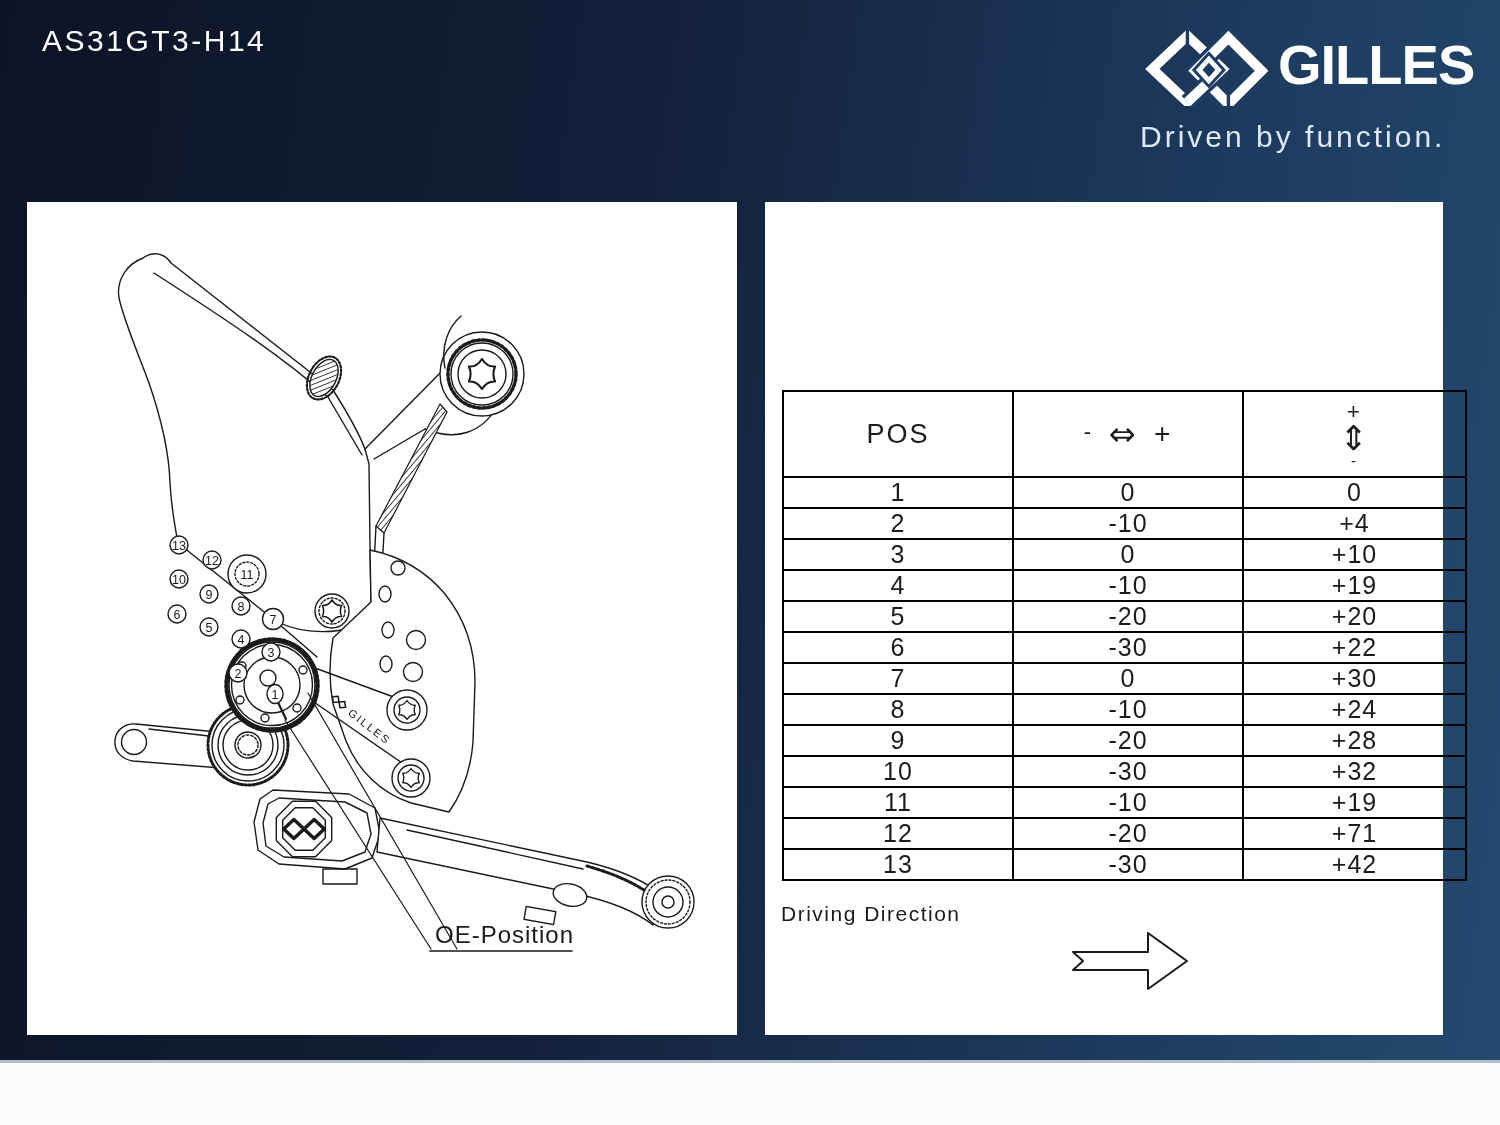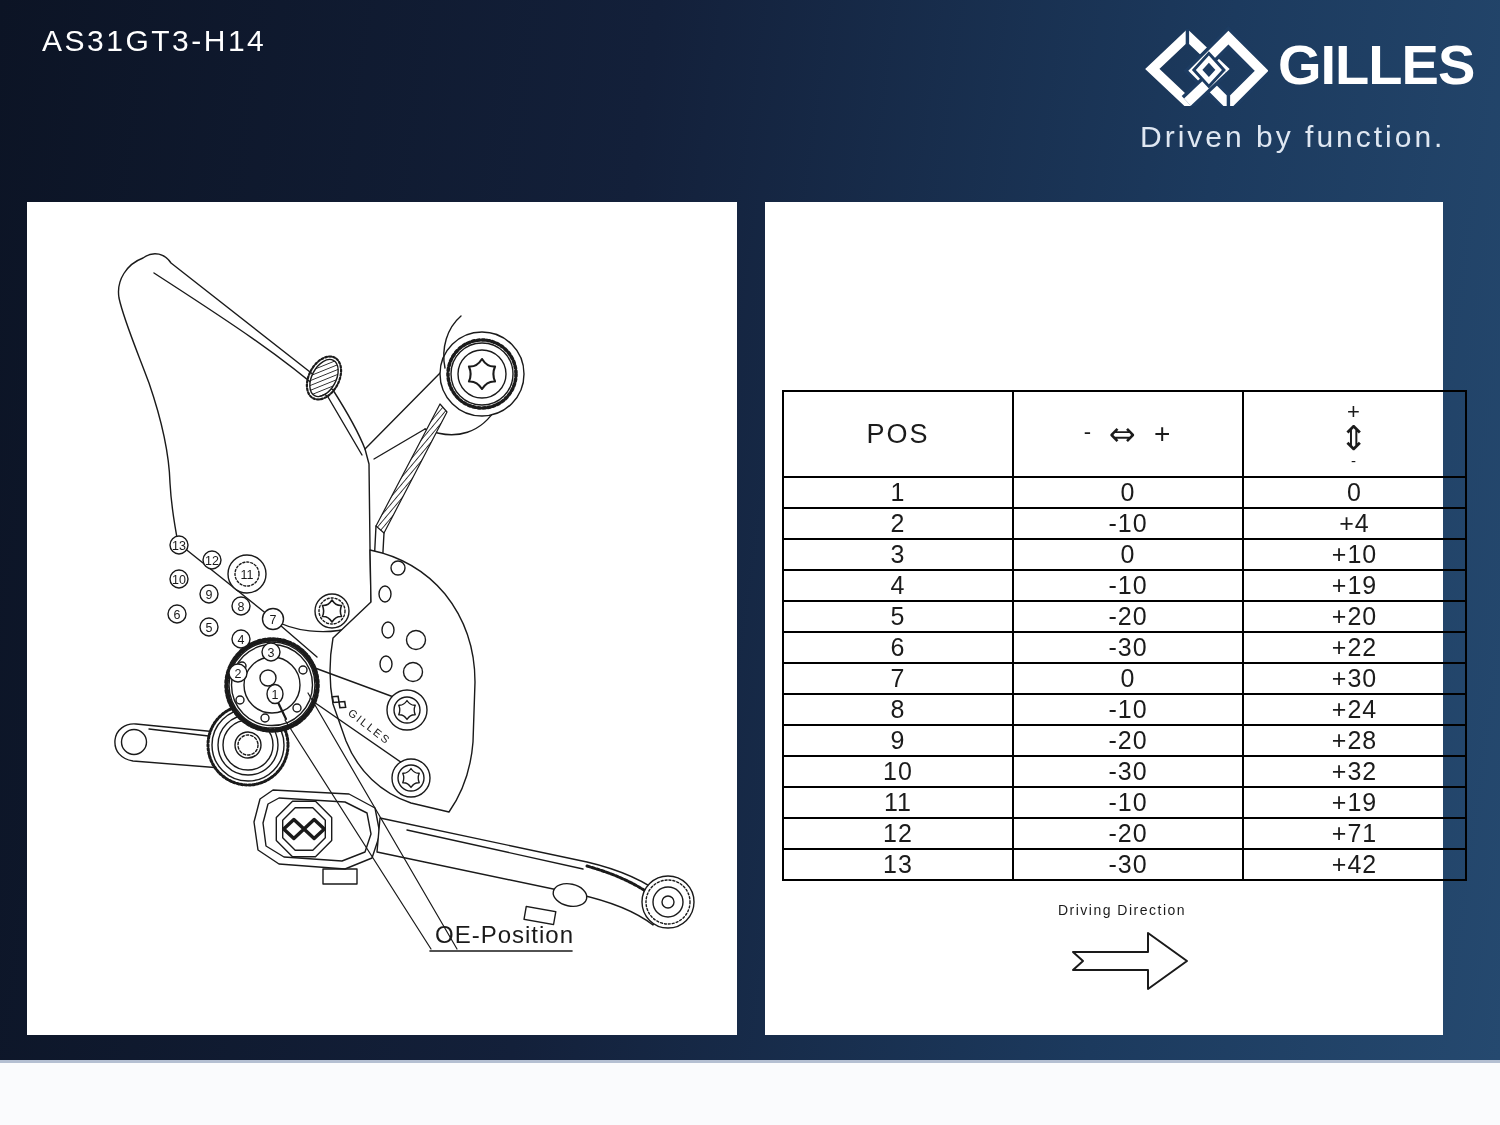--- a/index.html
+++ b/index.html
@@ -32,22 +32,22 @@
                 padding:0;font-size:25px;letter-spacing:1px;height:27px;font-weight:400;}
   .pos-table thead td{height:84px;font-size:27px;letter-spacing:2px;}
   .sym-minus{font-size:22px;vertical-align:6px;}
   .sym-plus{font-size:28px;vertical-align:2px;}
   .sym-arrow-h{font-size:32px;margin:0 16px;font-family:"DejaVu Sans",sans-serif;}
   .vstack{display:flex;flex-direction:column;align-items:center;line-height:1;}
   .vstack .v-plus{font-size:22px;line-height:20px;}
   .vstack .v-arrow{font-size:34px;line-height:32px;font-family:"DejaVu Sans",sans-serif;}
   .vstack .v-minus{font-size:15px;line-height:13px;}
 
-  .driving-label{position:absolute;left:0;top:700px;width:714px;text-align:center;
-                 color:#1b1b1b;font-size:14px;letter-spacing:1.5px;}
+  .driving-label{position:absolute;left:16px;top:700px;width:714px;
+                 color:#1b1b1b;font-size:21px;letter-spacing:1.5px;}
   .driving-arrow{position:absolute;left:303px;top:726px;}
 
   svg text{font-family:"Liberation Sans",sans-serif;}
 </style>
 </head>
 <body>
 
 <div class="page">
   <div class="slide">
 

